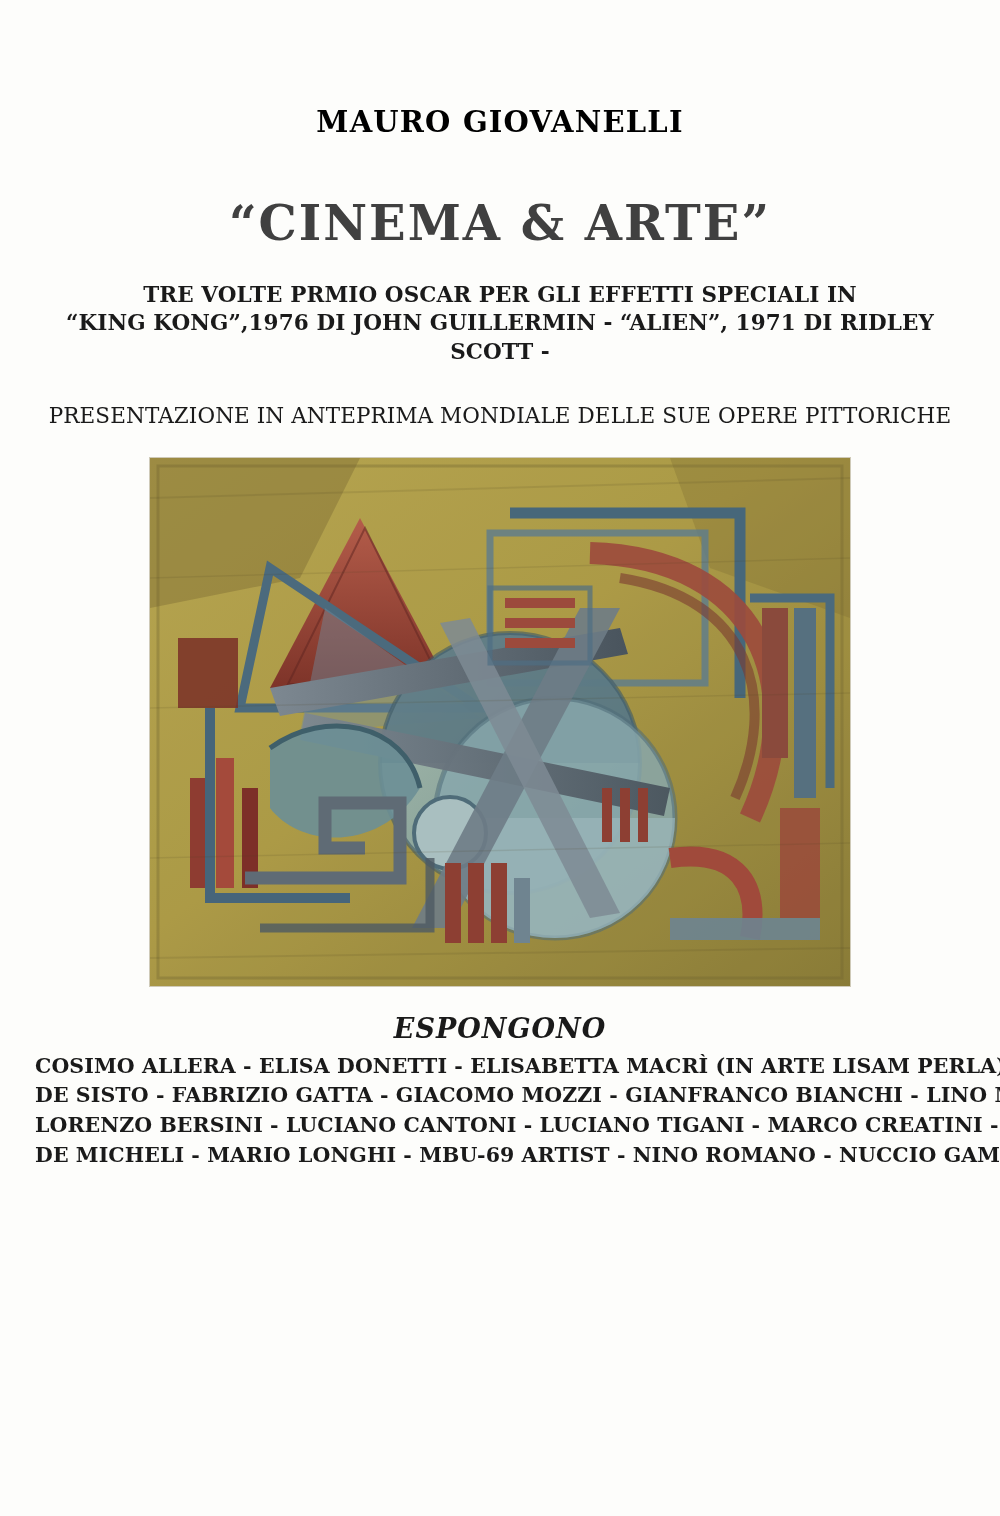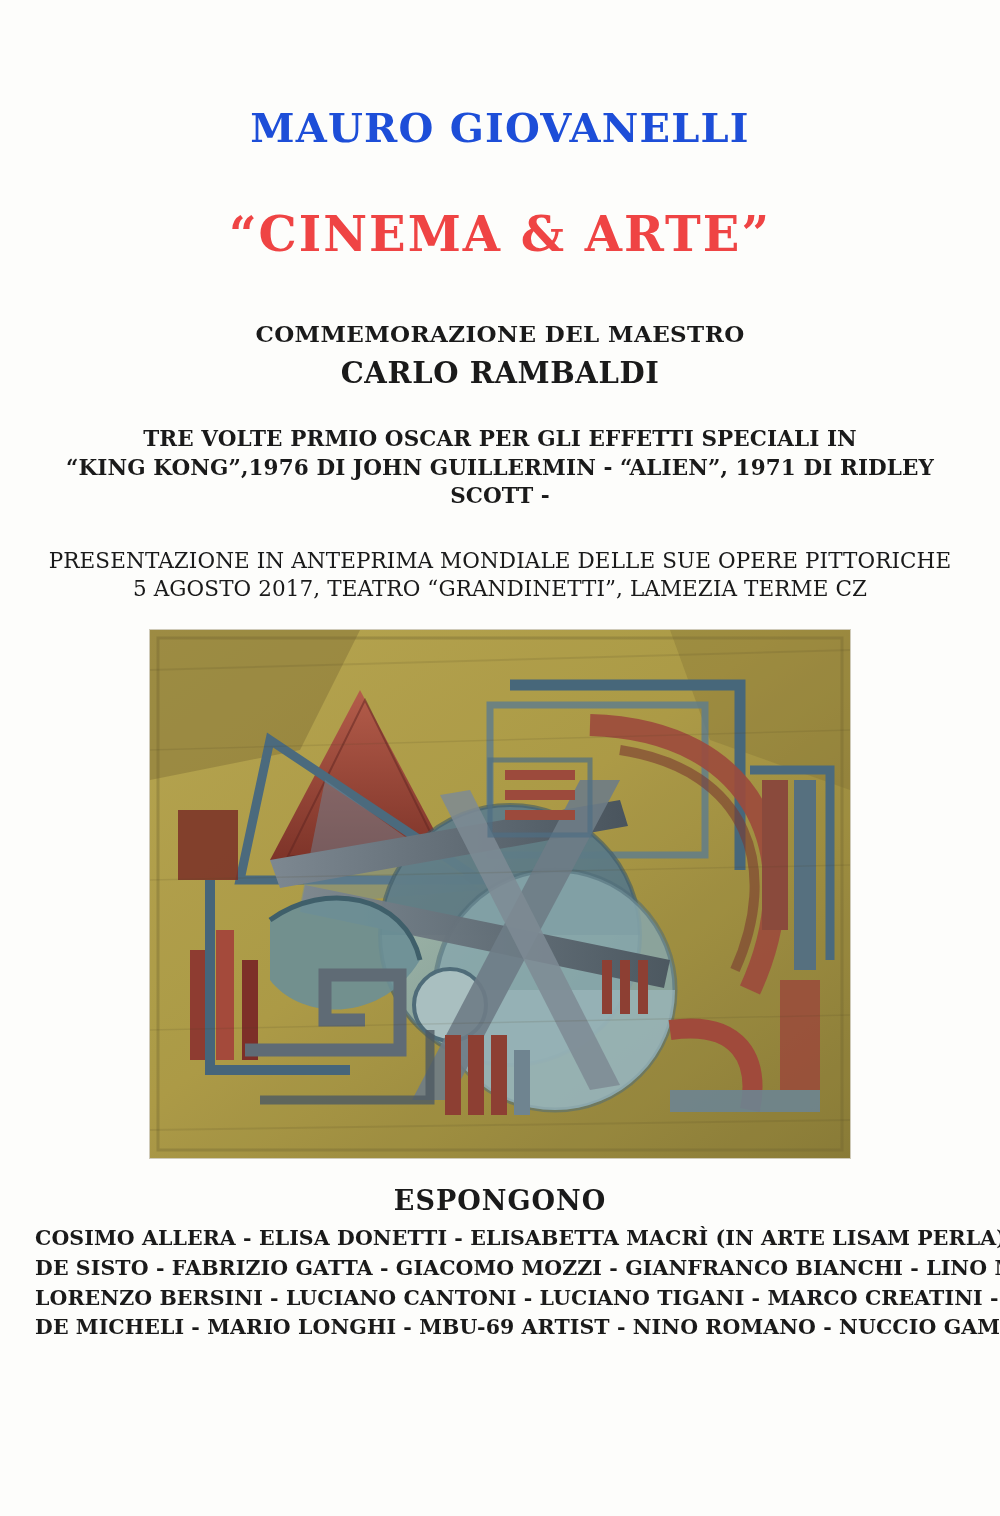--- a/index.html
+++ b/index.html
@@ -21,36 +21,36 @@
     background: #fdfdfb;
     display: flex;
     flex-direction: column;
     align-items: center;
   }
 
   .author {
     margin-top: 108px;
     font-family: "DejaVu Serif", serif;
     font-weight: bold;
-    font-size: 40px;
+    font-size: 29px;
     letter-spacing: 1.2px;
     text-align: center;
     line-height: 1;
-    color: #1d4ed8;
+    color: #000000;
   }
 
   .title {
     margin-top: 62px;
     font-family: "DejaVu Serif", serif;
     font-weight: bold;
     font-size: 48px;
     letter-spacing: 2px;
     text-align: center;
     line-height: 1;
-    color: #ef4444;
+    color: #404040;
   }
 
   .commemoration {
     margin-top: 62px;
     text-align: center;
     line-height: 1.22;
   }
   .commemoration .line1 {
     font-family: "DejaVu Serif", serif;
     font-weight: bold;
@@ -98,20 +98,21 @@
   }
   .artwork-wrap svg { display: block; }
 
   .exhibitors-title {
     margin-top: 26px;
     font-family: "DejaVu Serif", serif;
     font-weight: bold;
     font-size: 27px;
     letter-spacing: 1px;
     text-align: center;
+    font-style: italic;
   }
   .exhibitors-list {
     margin-top: 8px;
     width: 930px;
     text-align: center;
     font-family: "DejaVu Serif", serif;
     font-weight: bold;
     font-size: 20.5px;
     line-height: 1.45;
     letter-spacing: 0.1px;
@@ -120,33 +121,28 @@
 </style>
 </head>
 <body>
 
 <div class="poster">
 
   <div class="author">MAURO GIOVANELLI</div>
 
   <div class="title">“CINEMA &amp; ARTE”</div>
 
-  <div class="commemoration">
-    <div class="line1">COMMEMORAZIONE DEL MAESTRO</div>
-    <div class="line2">CARLO RAMBALDI</div>
-  </div>
 
   <div class="credits">
     <div>TRE VOLTE PRMIO OSCAR PER GLI EFFETTI SPECIALI IN</div>
     <div>“KING KONG”,1976 DI JOHN GUILLERMIN - “ALIEN”, 1971  DI RIDLEY SCOTT -</div>
   </div>
 
   <div class="presentation">
     <div>PRESENTAZIONE IN ANTEPRIMA MONDIALE DELLE SUE OPERE PITTORICHE</div>
-    <div>5 AGOSTO 2017, TEATRO “GRANDINETTI”, LAMEZIA TERME CZ</div>
   </div>
 
   <div class="artwork-wrap">
     <svg width="700" height="528" viewBox="0 0 700 528" xmlns="http://www.w3.org/2000/svg">
       <defs>
         <linearGradient id="bgGrad" x1="0" y1="0" x2="1" y2="1">
           <stop offset="0%" stop-color="#c0ae55"></stop>
           <stop offset="45%" stop-color="#b5a24b"></stop>
           <stop offset="100%" stop-color="#8e7f3a"></stop>
         </linearGradient>

